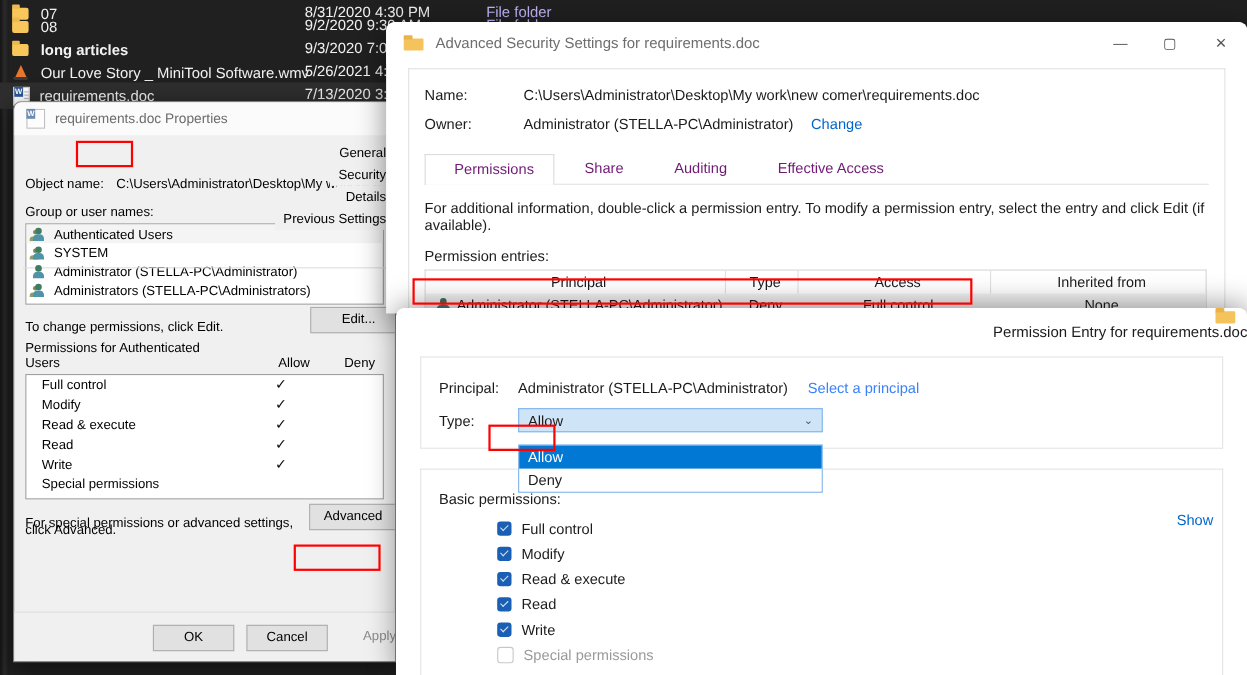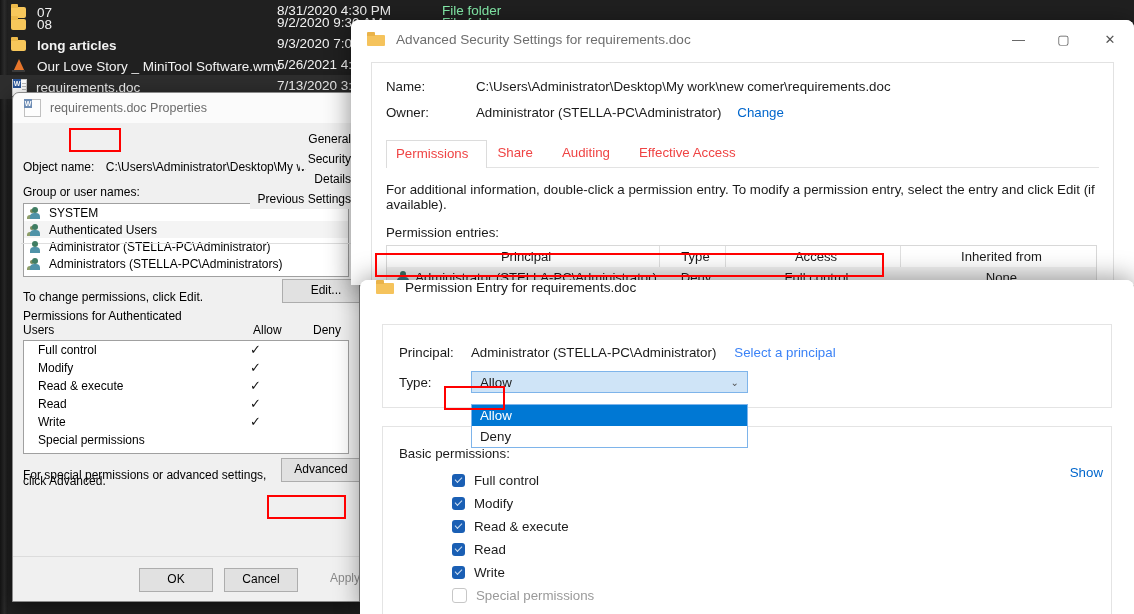--- a/index.html
+++ b/index.html
@@ -12,21 +12,21 @@
   .abs{position:absolute;}
 
   
   #explorer{left:0;top:0;width:1134px;height:614px;background:#202020;}
   #explorer .edge-strip{left:0;top:0;width:8px;height:614px;
      background:linear-gradient(90deg,#141414 0%,#2b2b2b 55%,#1c1c1c 100%);}
   .ex-row{position:absolute;left:10px;height:24px;display:flex;align-items:center;
      color:#f2f2f2;font-size:13.5px;white-space:nowrap;}
   .ex-row.sel{background:#2e2e2e;left:0;padding-left:10px;width:1134px;}
   .ex-date{position:absolute;left:277px;color:#f2f2f2;font-size:13.5px;white-space:nowrap;}
-  .ex-type{position:absolute;left:442px;color:#86efac;font-size:13.5px;white-space:nowrap;text-align:right;}
+  .ex-type{position:absolute;left:442px;color:#c4b5fd;font-size:13.5px;white-space:nowrap;text-align:right;}
   .ico{width:18px;height:16px;margin-right:9px;position:relative;flex:0 0 auto;}
   .ico.folder::before{content:"";position:absolute;left:1px;top:3px;width:15px;height:11px;
      background:#f7c75b;border-radius:1px 2px 2px 2px;}
   .ico.folder::after{content:"";position:absolute;left:1px;top:0px;width:7px;height:4px;
      background:#ecb94a;border-radius:1px 1px 0 0;}
   .ico.vlc{background:none;}
   .ico.vlc::before{content:"";position:absolute;left:3px;top:1px;width:0;height:0;
      border-left:6px solid transparent;border-right:6px solid transparent;border-bottom:13px solid #e8762b;}
   .ico.vlc::after{content:"";position:absolute;left:2px;top:12px;width:13px;height:2px;background:#3a3a3a;}
   .ico.word{background:#fff;border:1px solid #c9c9c9;width:13px;height:15px;margin-left:2px;}
@@ -94,21 +94,21 @@
   #advsec .wbtns{position:absolute;right:0;top:0;height:38px;display:flex;}
   #advsec .wb{width:45px;height:38px;display:flex;align-items:center;justify-content:center;
      color:#555;font-size:13px;}
   #advsec .wb.close{width:48px;}
   #advsec .panel{margin:4px 20px 0 20px;border:1px solid #e2e2e2;border-bottom:none;height:222px;
      background:#fff;padding:0 14px;position:relative;}
   .a-row{display:flex;align-items:baseline;margin-top:16px;font-size:13.3px;}
   .a-lab{width:90px;flex:0 0 auto;}
   .a-link{color:#0066cc;margin-left:16px;cursor:pointer;}
   .a-tabs{display:flex;margin-top:19px;border-bottom:1px solid #e3e3e3;}
-  .a-tab{padding:5px 18px 7px 9px;font-size:13.3px;color:#ef4444;border:1px solid transparent;
+  .a-tab{padding:5px 18px 7px 26px;font-size:13.3px;color:#701a75;border:1px solid transparent;
      border-bottom:none;}
   .a-tab.active{border-color:#dcdcdc;background:#fff;position:relative;top:1px;}
   .a-note{margin-top:14px;font-size:13.3px;}
   .a-sub{margin-top:13px;font-size:13.3px;}
   .a-table{margin-top:5px;border:1px solid #d8d8d8;border-bottom:none;width:709px;text-align:center;}
   .a-thead{display:flex;height:21px;align-items:center;font-size:13.1px;}
   .a-thead>div{padding-left:6px;border-right:1px solid #e0e0e0;height:21px;line-height:21px;
      box-sizing:border-box;}
   .a-trow{display:flex;height:22px;align-items:center;font-size:13.1px;background:#f2f2f2;}
   .a-trow>div{padding-left:6px;height:22px;line-height:22px;box-sizing:border-box;}
@@ -117,21 +117,21 @@
   .c-access{width:175px;}
   .c-inherit{width:195px;border-right:none !important;}
   .rowicon{width:14px;height:14px;display:inline-block;position:relative;vertical-align:-3px;margin-right:5px;}
   .rowicon::before{content:"";position:absolute;left:4px;top:0px;width:6px;height:6px;border-radius:50%;background:#3e6f63;}
   .rowicon::after{content:"";position:absolute;left:1px;top:6px;width:12px;height:8px;border-radius:4px 4px 0 0;background:#3e7b88;}
 
   
   #permentry{left:360px;top:280px;width:774px;height:334px;background:#fff;
      border-radius:8px 8px 0 0;box-shadow:0 -2px 26px rgba(0,0,0,.40);
      overflow:hidden;font-size:13.3px;color:#1b1b1b;}
-  #permentry .titlebar{height:34px;display:flex;align-items:flex-start;padding-left:16px;background:#fff;}
+  #permentry .titlebar{height:34px;display:flex;align-items:flex-end;padding-left:16px;background:#fff;flex-direction:column;}
   #permentry .titlebar .fico{width:18px;height:14px;position:relative;margin-right:11px;}
   #permentry .titlebar .fico::before{content:"";position:absolute;left:0;top:3px;width:18px;height:11px;
      background:#f5c35c;border-radius:1px;}
   #permentry .titlebar .fico::after{content:"";position:absolute;left:0;top:0;width:8px;height:4px;
      background:#eab349;border-radius:1px 1px 0 0;}
   #permentry .titlebar .ttl{font-size:13.6px;color:#1b1b1b;}
   #permentry .card{margin:10px 22px 0 22px;border:1px solid #e4e4e4;height:84px;padding:0 16px;
      position:relative;box-sizing:border-box;}
   #permentry .card2{margin:18px 22px 0 22px;border:1px solid #e4e4e4;border-bottom:none;height:200px;
      padding:0 16px;position:relative;box-sizing:border-box;}
@@ -215,27 +215,27 @@
 
   <div class="body">
     <div class="p-row">
       <span class="p-label">Object name:</span>
       <span style="margin-left:8px;">C:\Users\Administrator\Desktop\My work\new co</span>
     </div>
 
     <div class="p-row" style="margin-top:11px;">Group or user names:</div>
 
     <div class="listbox">
+      <div class="li first">
+        <span class="uico grp"></span>
+        <span>Authenticated Users</span>
+      </div>
       <div class="li">
         <span class="uico grp"></span>
         <span>SYSTEM</span>
-      </div>
-      <div class="li first">
-        <span class="uico grp"></span>
-        <span>Authenticated Users</span>
       </div>
       <div class="li">
         <span class="uico"></span>
         <span>Administrator (STELLA-PC\Administrator)</span>
       </div>
       <div class="li">
         <span class="uico grp"></span>
         <span>Administrators (STELLA-PC\Administrators)</span>
       </div>
     </div>

